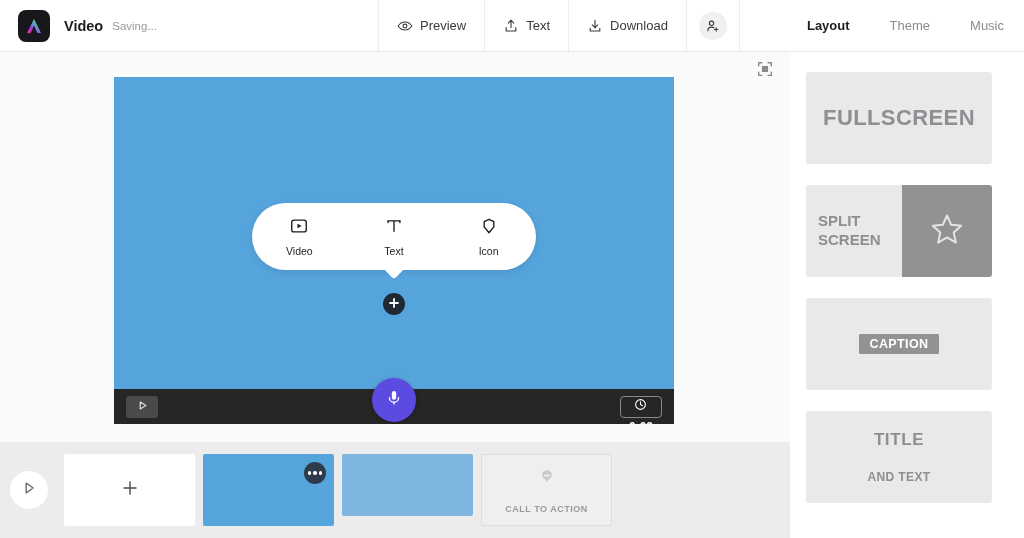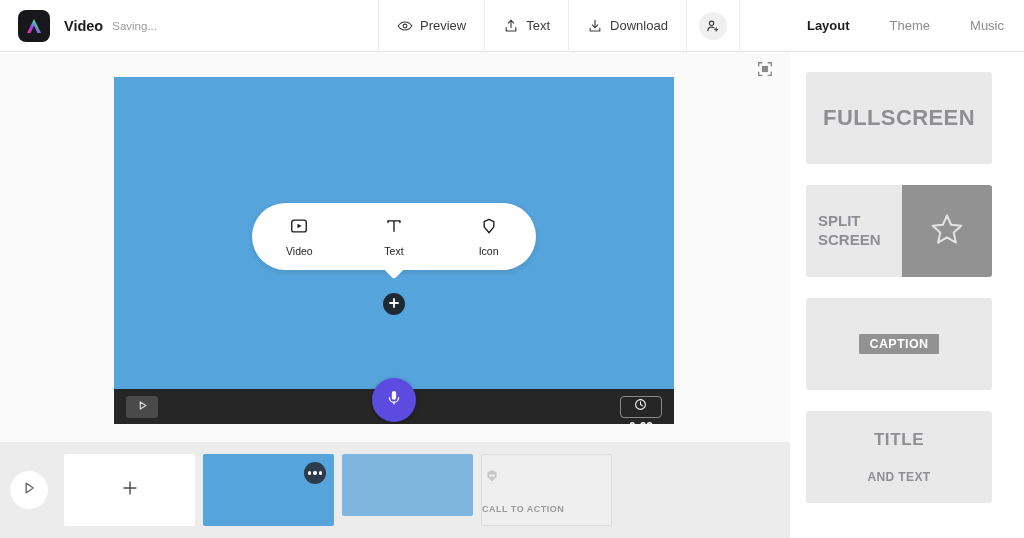--- a/index.html
+++ b/index.html
@@ -173,21 +173,21 @@
     cursor: pointer; flex: none;
   }
   .tl-add {
     background: #ffffff; display: flex; align-items: center; justify-content: center;
     font-size: 24px; color: #4a4a4a; font-weight: 300;
   }
   .tl-blue { background: #55a4db; }
   .tl-blue2 { background: #7fb6df; height: 62px; }
   .tl-cta {
     background: #efefef; border: 1px solid #dcdcdc;
-    display: flex; flex-direction: column; align-items: flex-start; justify-content: center;
+    display: flex; flex-direction: column; align-items: center; justify-content: center;
     gap: 14px;
   }
   .tl-cta .cta-t { font-size: 9px; font-weight: bold; color: #9a9a9a; letter-spacing: .5px; }
   .dots-btn {
     position: absolute; right: 8px; top: 8px;
     width: 22px; height: 22px; border-radius: 50%;
     background: #2e3b4a; display: flex; align-items: center; justify-content: center;
     gap: 2px; cursor: pointer;
   }
   .dot { width: 3.5px; height: 3.5px; border-radius: 50%; background: #ffffff; }

